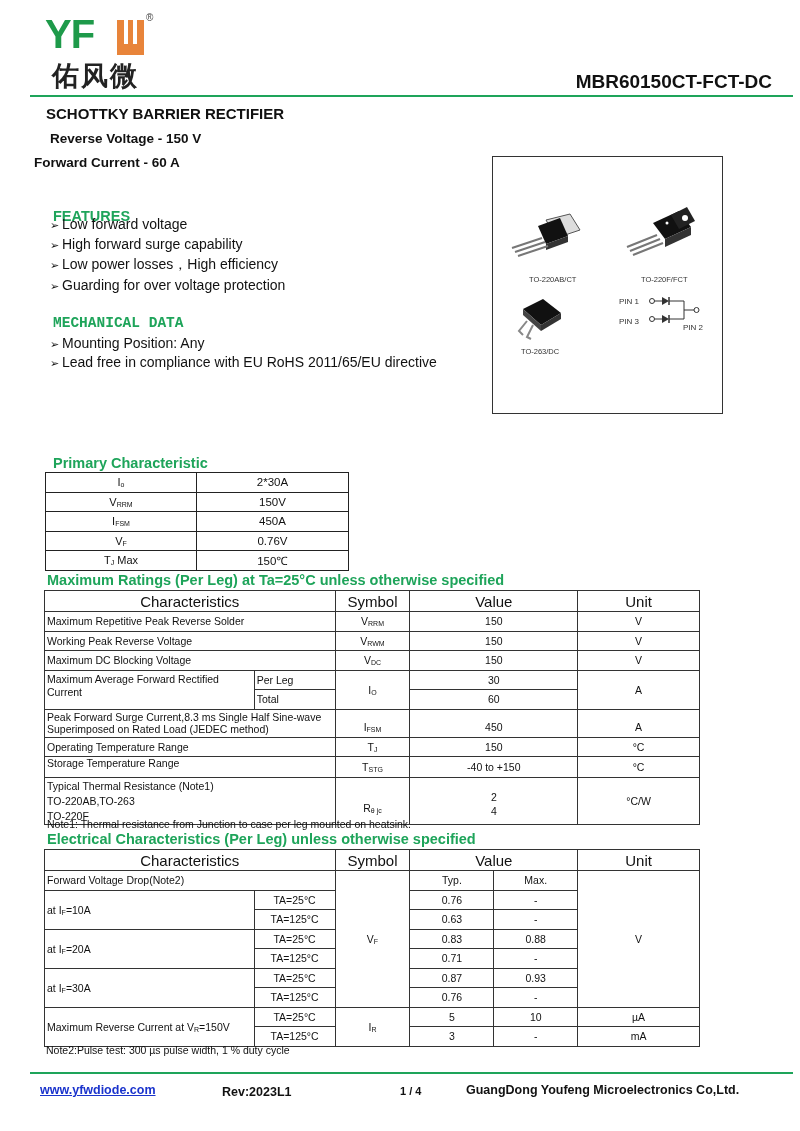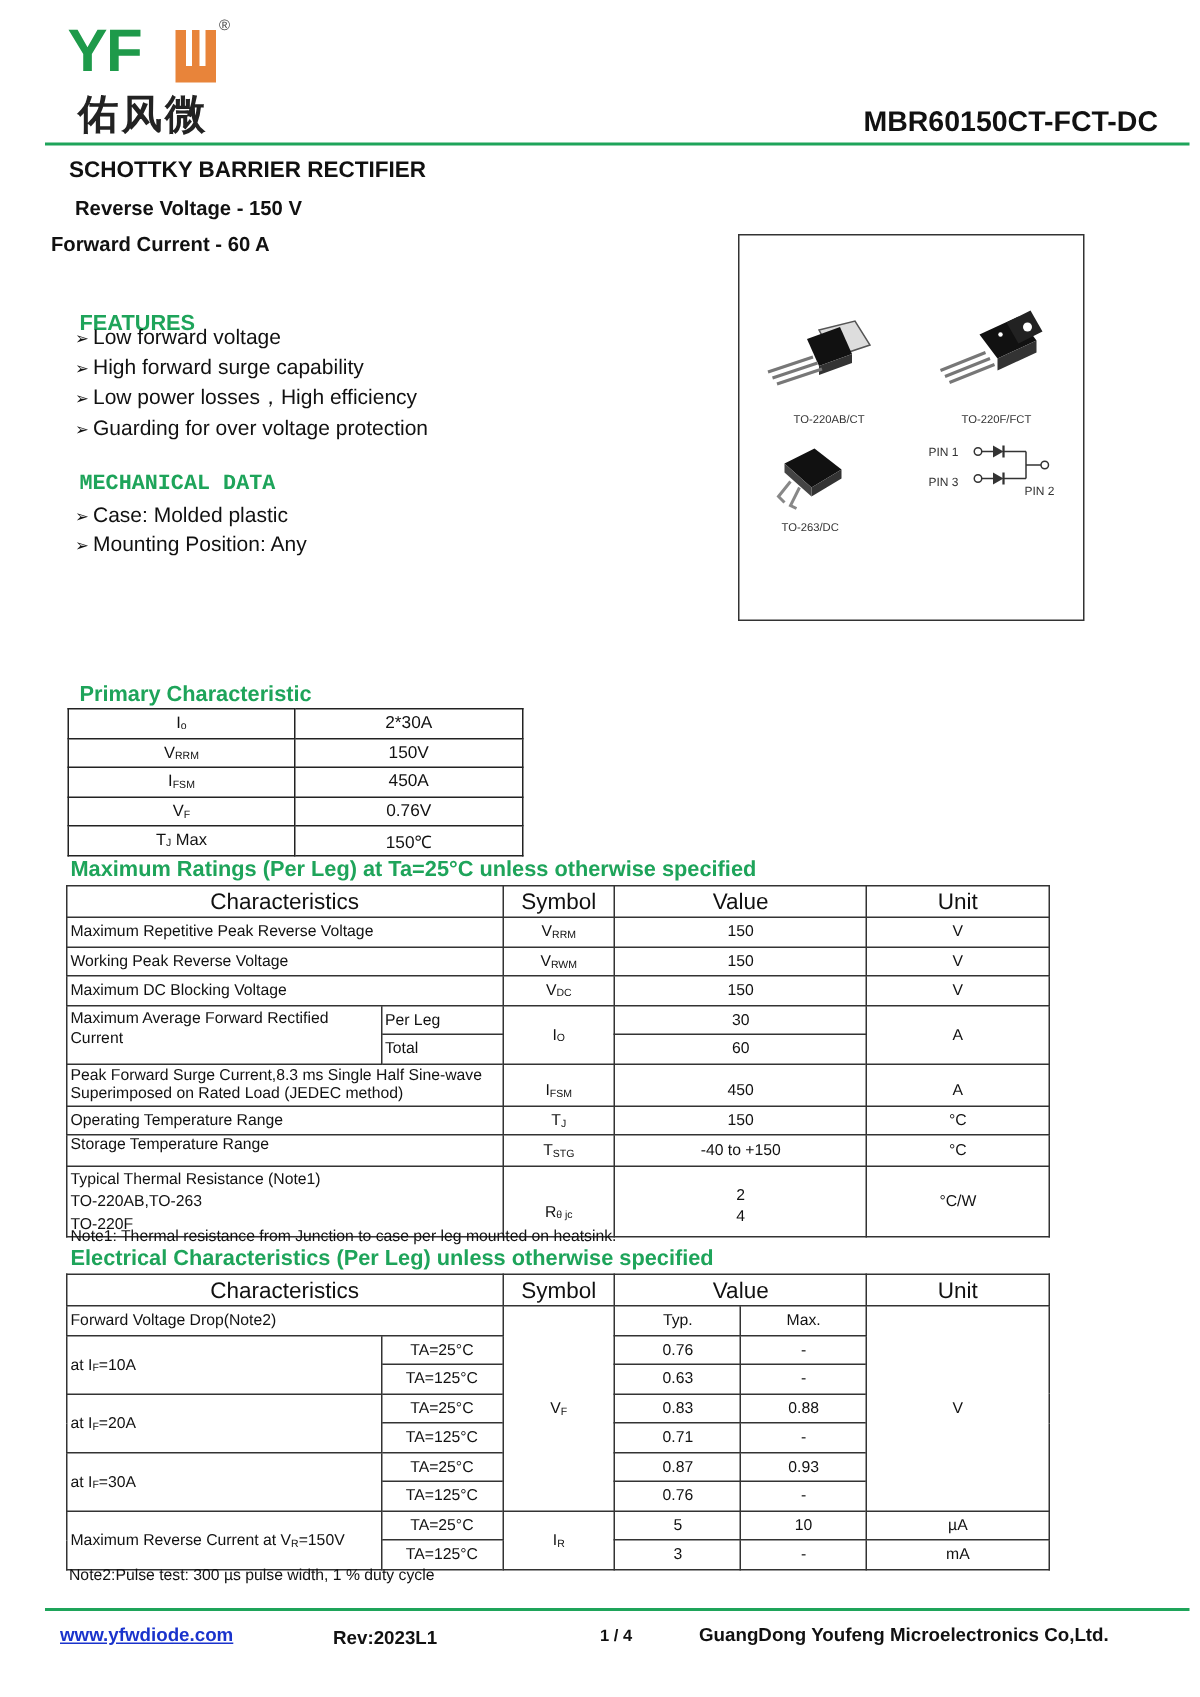--- a/index.html
+++ b/index.html
@@ -80,22 +80,22 @@
 <div class="abs sec-green features-h">FEATURES</div>
 <div class="abs" style="left:50px; top:214px;">
   <div class="bul" style="height:20.2px"><span class="arrow">➢</span><span>Low forward voltage</span></div>
   <div class="bul" style="height:20.2px"><span class="arrow">➢</span><span>High forward surge capability</span></div>
   <div class="bul" style="height:20.2px"><span class="arrow">➢</span><span>Low power losses，High efficiency</span></div>
   <div class="bul" style="height:20.2px"><span class="arrow">➢</span><span>Guarding for over voltage protection</span></div>
 </div>
 
 <div class="abs sec-green mech-h">MECHANICAL DATA</div>
 <div class="abs" style="left:50px; top:333px;">
-  <div class="bul" style="height:19px"><span class="arrow">➢</span><span>Case: Molded plastic</span></div>
   <div class="bul" style="height:19px"><span class="arrow">➢</span><span>Mounting Position: Any</span></div>
+  <div class="bul" style="height:19px"><span class="arrow">➢</span><span>Lead free in compliance with EU RoHS 2011/65/EU directive</span></div>
 </div>
 
 <div class="abs pkg-box">
 
   <svg class="abs" style="left:15px;top:55px" width="80" height="50">
     <polygon points="38,8 62,2 72,18 48,26" fill="#ddd" stroke="#555" stroke-width="1"></polygon>
     <polygon points="30,14 52,6 60,24 38,32" fill="#111"></polygon>
     <polygon points="38,32 60,24 60,30 38,38" fill="#333"></polygon>
     <line x1="34" y1="26" x2="4" y2="36" stroke="#777" stroke-width="2"></line>
     <line x1="37" y1="30" x2="7" y2="40" stroke="#777" stroke-width="2"></line>
@@ -180,21 +180,21 @@
       <col style="width:122px">
     </colgroup>
   <tbody>
       <tr>
     <td class="hd" colspan="2">Characteristics</td>
     <td class="hd">Symbol</td>
     <td class="hd">Value</td>
     <td class="hd">Unit</td>
   </tr>
   <tr>
-    <td class="l" colspan="2">Maximum Repetitive Peak Reverse Voltage</td>
+    <td class="l" colspan="2">Maximum Repetitive Peak Reverse Solder</td>
     <td class="c"><span>V</span><sub class="s">RRM</sub></td>
     <td class="c">150</td>
     <td class="c">V</td>
   </tr>
   <tr>
     <td class="l" colspan="2">Working Peak Reverse Voltage</td>
     <td class="c"><span>V</span><sub class="s">RWM</sub></td>
     <td class="c">150</td>
     <td class="c">V</td>
   </tr>

